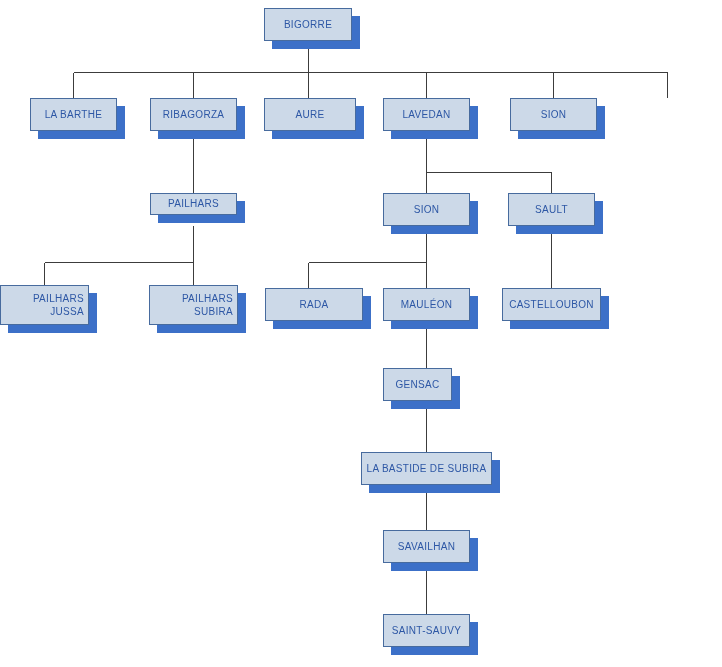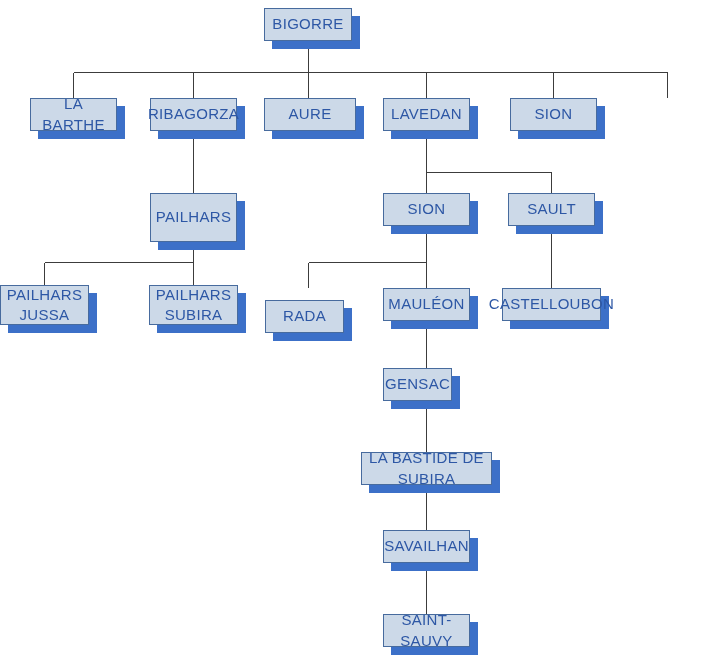--- a/index.html
+++ b/index.html
@@ -35,24 +35,25 @@
     box-shadow: 8px 8px 0 var(--node-shadow, #3c70c8);
     display: flex;
     align-items: center;
     justify-content: center;
     text-align: center;
     z-index: 2;
     cursor: default;
   }
   .node-label {
     color: var(--node-text, #2d57a5);
-    font-size: 15px;
+    font-size: 10px;
     line-height: 1.35;
     letter-spacing: 0.3px;
     padding: 0 4px;
+    text-align: right;
   }
 </style>
 </head>
 <body>
 
 <div class="canvas">
 
   <svg class="connectors" width="722" height="667" viewBox="0 0 722 667" aria-hidden="true">
     <path class="edge" d="M308.5 41 V72.5 M73.5 72.5 H667.5 M73.5 72.5 V98 M193.5 72.5 V98 M308.5 72.5 V98 M426.5 72.5 V98 M553.5 72.5 V98 M667.5 72.5 V98"></path>
     <path class="edge" d="M193.5 131 V193"></path>
@@ -84,41 +85,41 @@
 
   <div class="node" style="left:383px;top:98px;width:87px;height:33px">
     <span class="node-label">LAVEDAN</span>
   </div>
 
   <div class="node" style="left:510px;top:98px;width:87px;height:33px">
     <span class="node-label">SION</span>
   </div>
 
 
-  <div class="node" style="left:150px;top:193px;width:87px;height:49px">
+  <div class="node" style="left:150px;top:193px;width:87px;height:22px">
     <span class="node-label">PAILHARS</span>
   </div>
 
   <div class="node" style="left:383px;top:193px;width:87px;height:33px">
     <span class="node-label">SION</span>
   </div>
 
   <div class="node" style="left:508px;top:193px;width:87px;height:33px">
     <span class="node-label">SAULT</span>
   </div>
 
   <div class="node" style="left:0px;top:285px;width:89px;height:40px">
     <span class="node-label">PAILHARS JUSSA</span>
   </div>
 
   <div class="node" style="left:149px;top:285px;width:89px;height:40px">
     <span class="node-label">PAILHARS SUBIRA</span>
   </div>
 
-  <div class="node" style="left:265px;top:300px;width:79px;height:33px">
+  <div class="node" style="left:265px;top:288px;width:98px;height:33px">
     <span class="node-label">RADA</span>
   </div>
 
   <div class="node" style="left:383px;top:288px;width:87px;height:33px">
     <span class="node-label">MAULÉON</span>
   </div>
 
   <div class="node" style="left:502px;top:288px;width:99px;height:33px">
     <span class="node-label">CASTELLOUBON</span>
   </div>

